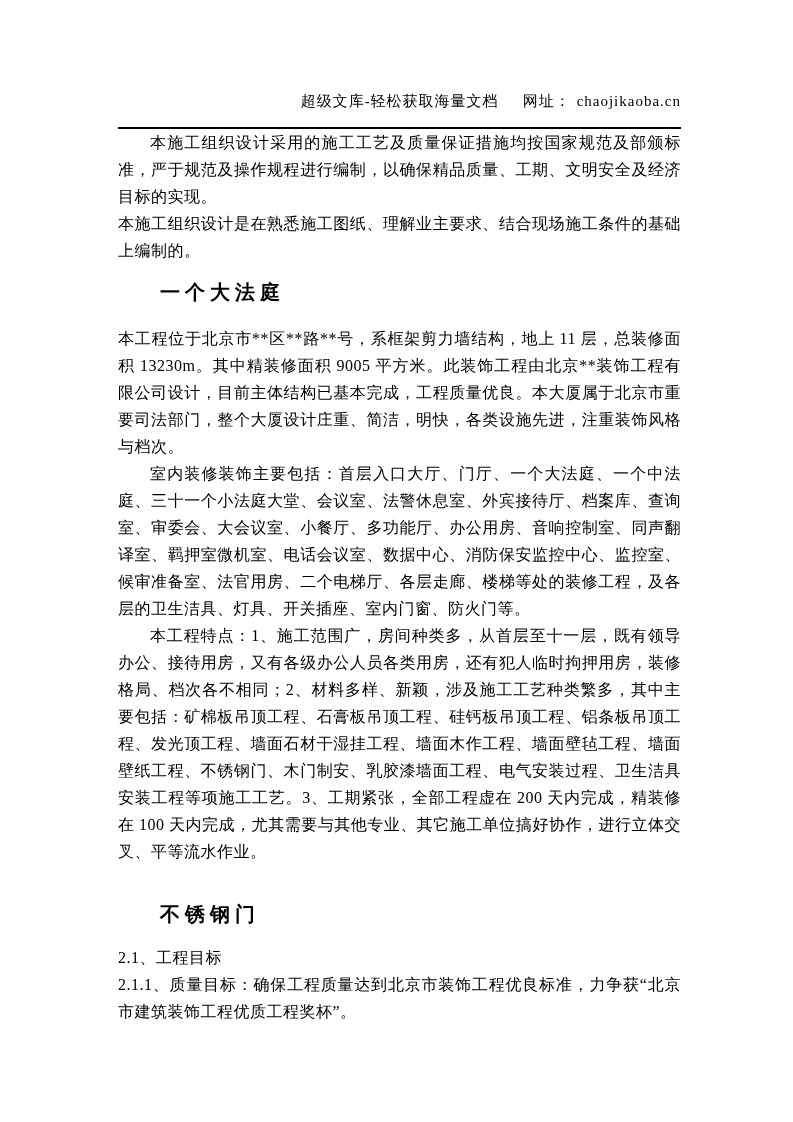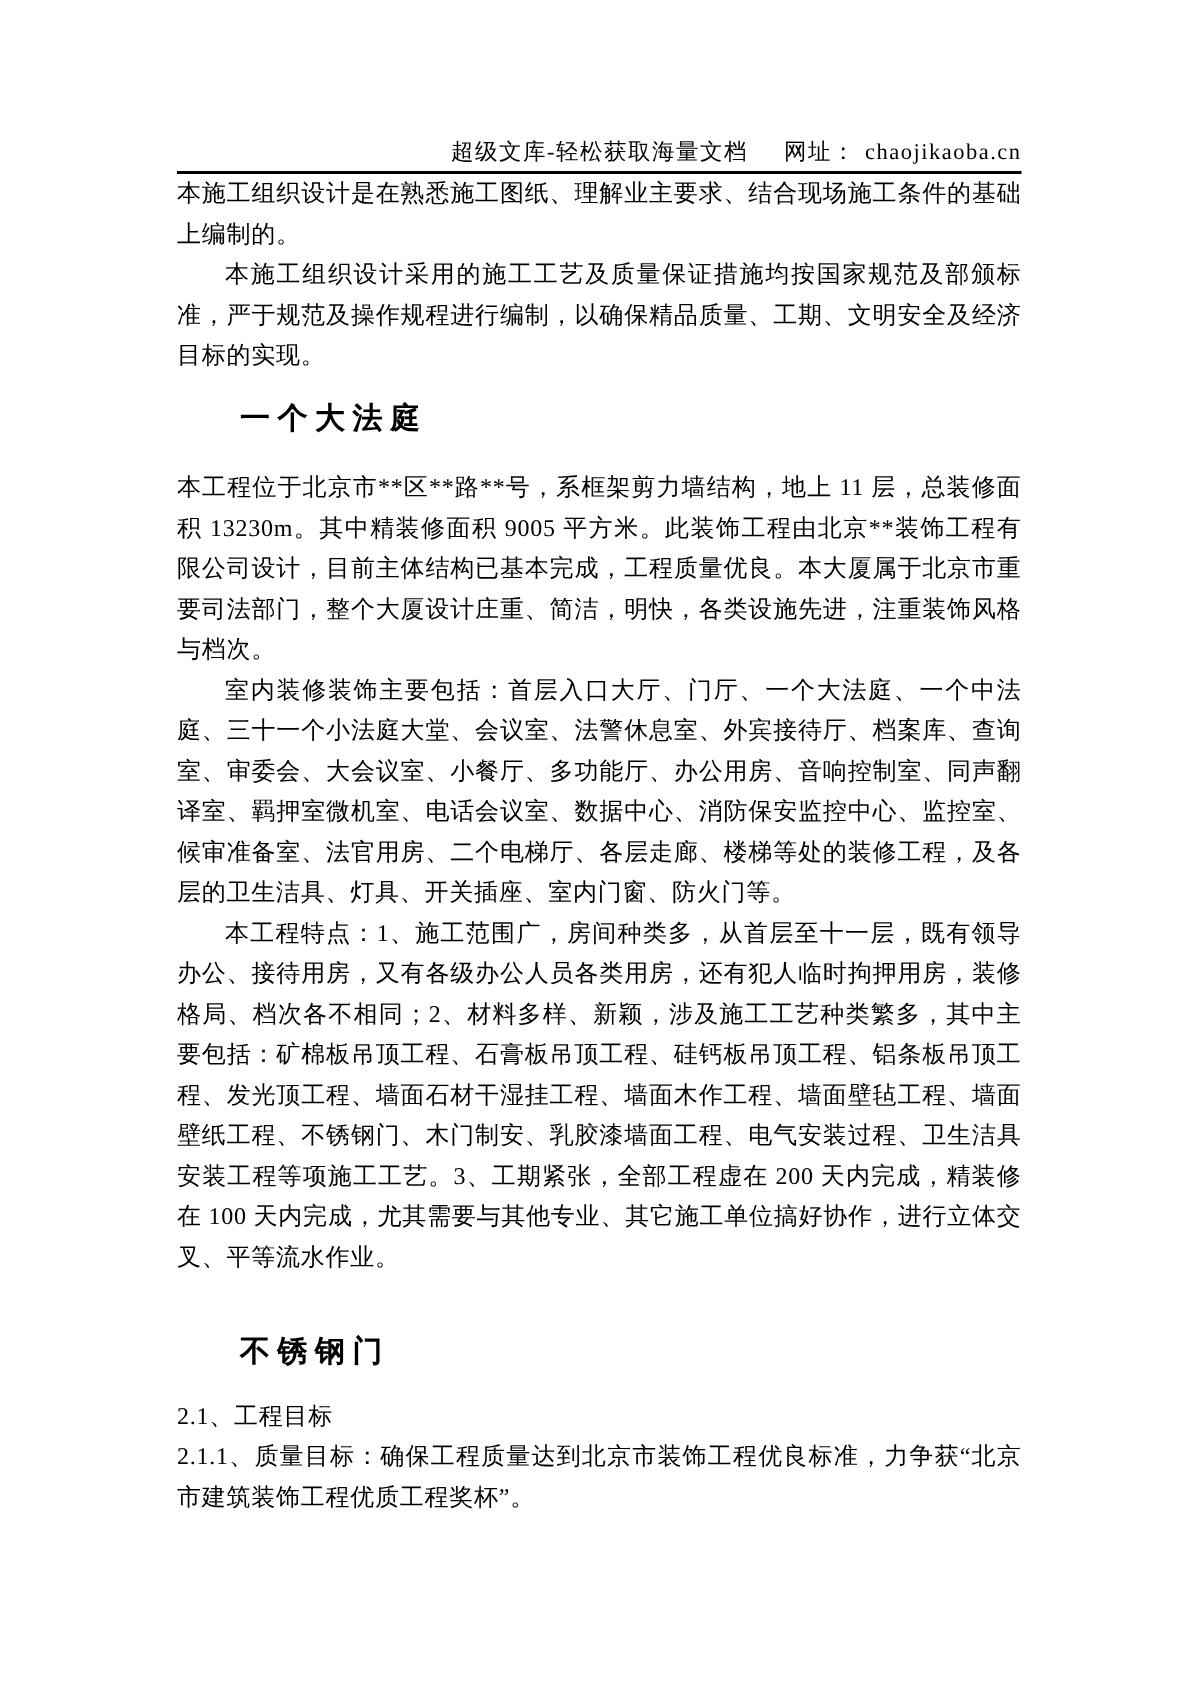--- a/index.html
+++ b/index.html
@@ -18,21 +18,21 @@
     left:118px;
     top:48px;
     width:563px;
   }
   .header-bar {
     display:flex;
     justify-content:flex-end;
     align-items:baseline;
     gap:6px;
     font-size:15px;
-    padding-bottom:3px;
+    padding-bottom:16px;
     border-bottom:2px solid #000000;
     letter-spacing:1px;
   }
   .header-bar .url-label { margin-left:18px;margin-top:44px; }
   .doc-title {
     font-size:31px;
     font-weight:bold;
     letter-spacing:2px;
     margin:15px 0 17px 0;
     line-height:1.3;
@@ -63,22 +63,22 @@
 <div class="page">
   <div class="content">
 
     <div class="header-bar">
       <span>超级文库-轻松获取海量文档</span>
       <span class="url-label">网址：</span>
       <span>chaojikaoba.cn</span>
     </div>
 
 
+    <p class="body-p indent">本施工组织设计采用的施工工艺及质量保证措施均按国家规范及部颁标准，严于规范及操作规程进行编制，以确保精品质量、工期、文明安全及经济目标的实现。</p>
     <p class="body-p">本施工组织设计是在熟悉施工图纸、理解业主要求、结合现场施工条件的基础上编制的。</p>
-    <p class="body-p indent">本施工组织设计采用的施工工艺及质量保证措施均按国家规范及部颁标准，严于规范及操作规程进行编制，以确保精品质量、工期、文明安全及经济目标的实现。</p>
 
     <h2 class="sec-heading">一个大法庭</h2>
 
     <p class="body-p">本工程位于北京市**区**路**号，系框架剪力墙结构，地上 11 层，总装修面积 13230m。其中精装修面积 9005 平方米。此装饰工程由北京**装饰工程有限公司设计，目前主体结构已基本完成，工程质量优良。本大厦属于北京市重要司法部门，整个大厦设计庄重、简洁，明快，各类设施先进，注重装饰风格与档次。</p>
     <p class="body-p indent">室内装修装饰主要包括：首层入口大厅、门厅、一个大法庭、一个中法庭、三十一个小法庭大堂、会议室、法警休息室、外宾接待厅、档案库、查询室、审委会、大会议室、小餐厅、多功能厅、办公用房、音响控制室、同声翻译室、羁押室微机室、电话会议室、数据中心、消防保安监控中心、监控室、候审准备室、法官用房、二个电梯厅、各层走廊、楼梯等处的装修工程，及各层的卫生洁具、灯具、开关插座、室内门窗、防火门等。</p>
     <p class="body-p indent">本工程特点：1、施工范围广，房间种类多，从首层至十一层，既有领导办公、接待用房，又有各级办公人员各类用房，还有犯人临时拘押用房，装修格局、档次各不相同；2、材料多样、新颖，涉及施工工艺种类繁多，其中主要包括：矿棉板吊顶工程、石膏板吊顶工程、硅钙板吊顶工程、铝条板吊顶工程、发光顶工程、墙面石材干湿挂工程、墙面木作工程、墙面壁毡工程、墙面壁纸工程、不锈钢门、木门制安、乳胶漆墙面工程、电气安装过程、卫生洁具安装工程等项施工工艺。3、工期紧张，全部工程虚在 200 天内完成，精装修在 100 天内完成，尤其需要与其他专业、其它施工单位搞好协作，进行立体交叉、平等流水作业。</p>
 
     <h2 class="sec-heading deploy">不锈钢门</h2>
 
     <p class="body-p">2.1、工程目标</p>

